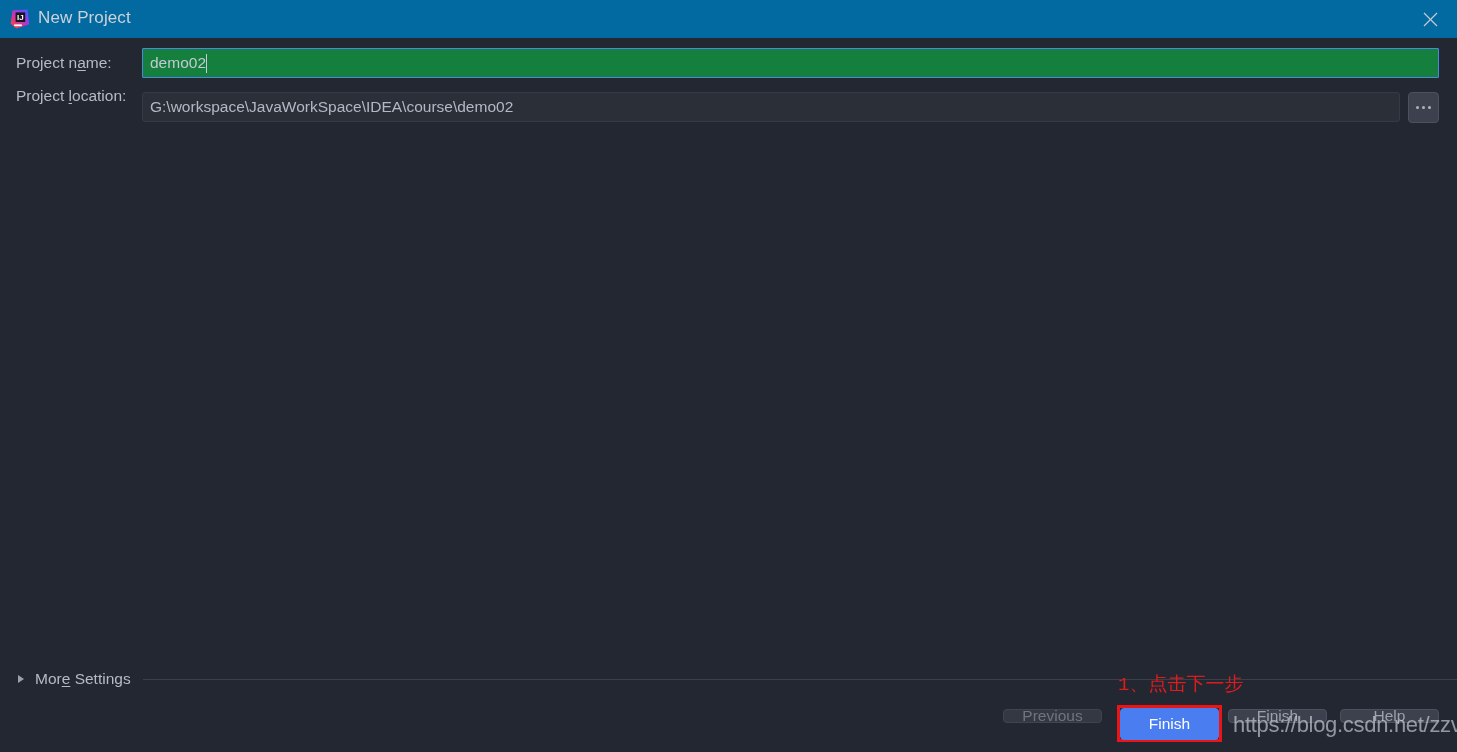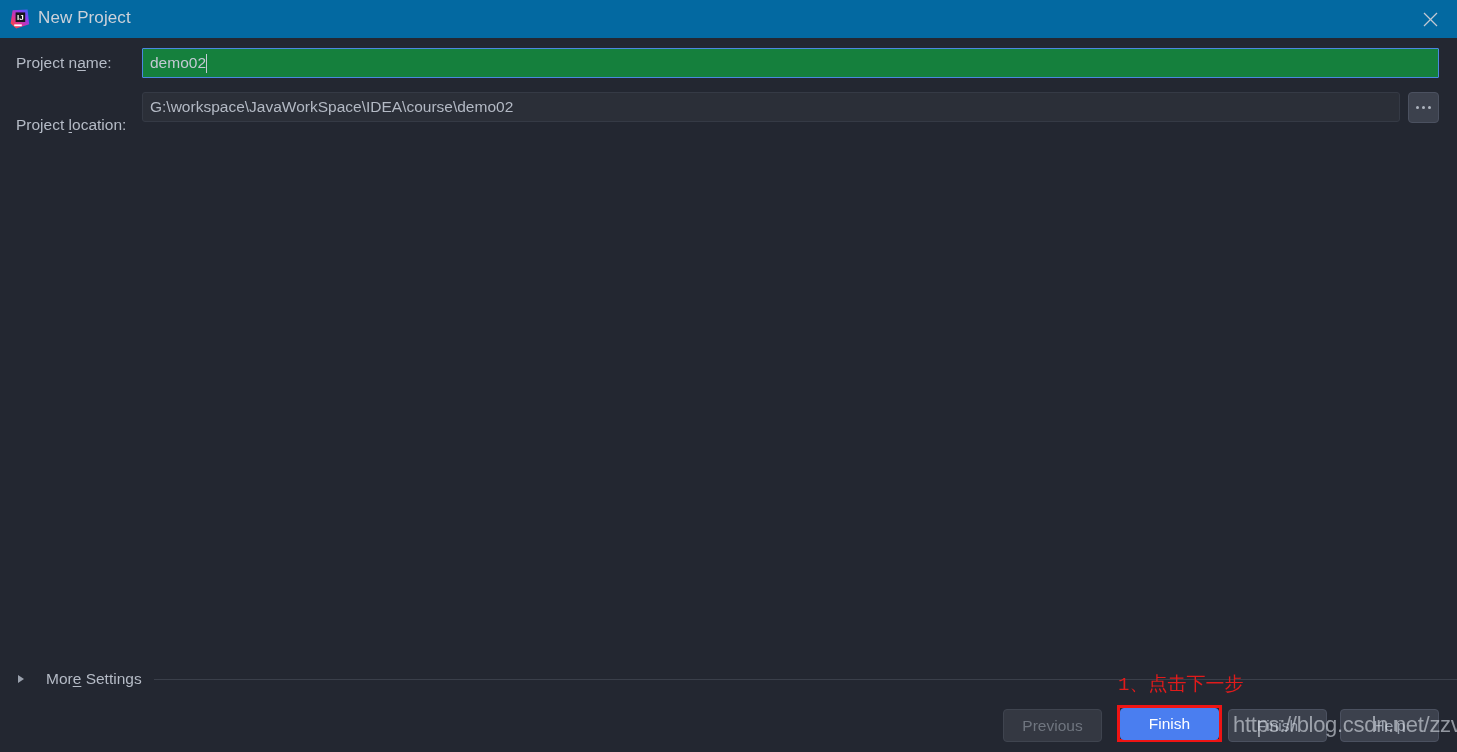--- a/index.html
+++ b/index.html
@@ -50,21 +50,21 @@
   
   .form-label {
     position: absolute;
     font-size: 15.5px;
     color: #b5bbc6;
     white-space: nowrap;
   }
   .mnem { text-decoration: underline; text-underline-offset: 2px; }
 
   #label-project-name   { left: 16px;  top: 54px; }
-  #label-project-loc    { left: 16px;  top: 116px; }
+  #label-project-loc    { left: 16px;  top: 87px; }
 
   #project-name-field {
     position: absolute;
     left: 142px; top: 48px;
     width: 1297px; height: 30px;
     box-sizing: border-box;
     background: #15803d;
     border: 1px solid #4a88e0;
     border-radius: 1px;
     display: flex;
@@ -129,21 +129,21 @@
     align-items: center;
   }
   #more-settings-arrow {
     margin-left: 18px;
     width: 0; height: 0;
     border-left: 6px solid #9aa1ad;
     border-top: 4.5px solid transparent;
     border-bottom: 4.5px solid transparent;
   }
   #more-settings-label {
-    margin-left: 22px;
+    margin-left: 11px;
     font-size: 15.5px;
     color: #b5bbc6;
     white-space: nowrap;
   }
   #more-settings-divider {
     flex: 1;
     height: 1px;
     background: #3a3f4a;
     margin-left: 12px;
     margin-right: 0px;
@@ -162,21 +162,21 @@
     position: absolute;
     left: 1117px; top: 705px;
     width: 105px; height: 37px;
     box-sizing: border-box;
     border: 3px solid #ef1414;
   }
 
   
   .dlg-button {
     position: absolute;
-    height: 33px;
+    height: 14px;
     box-sizing: border-box;
     border-radius: 4px;
     display: flex;
     align-items: center;
     justify-content: center;
     font-size: 15.5px;
     white-space: nowrap;
   }
   .btn-normal {
     background: #3c414d;

